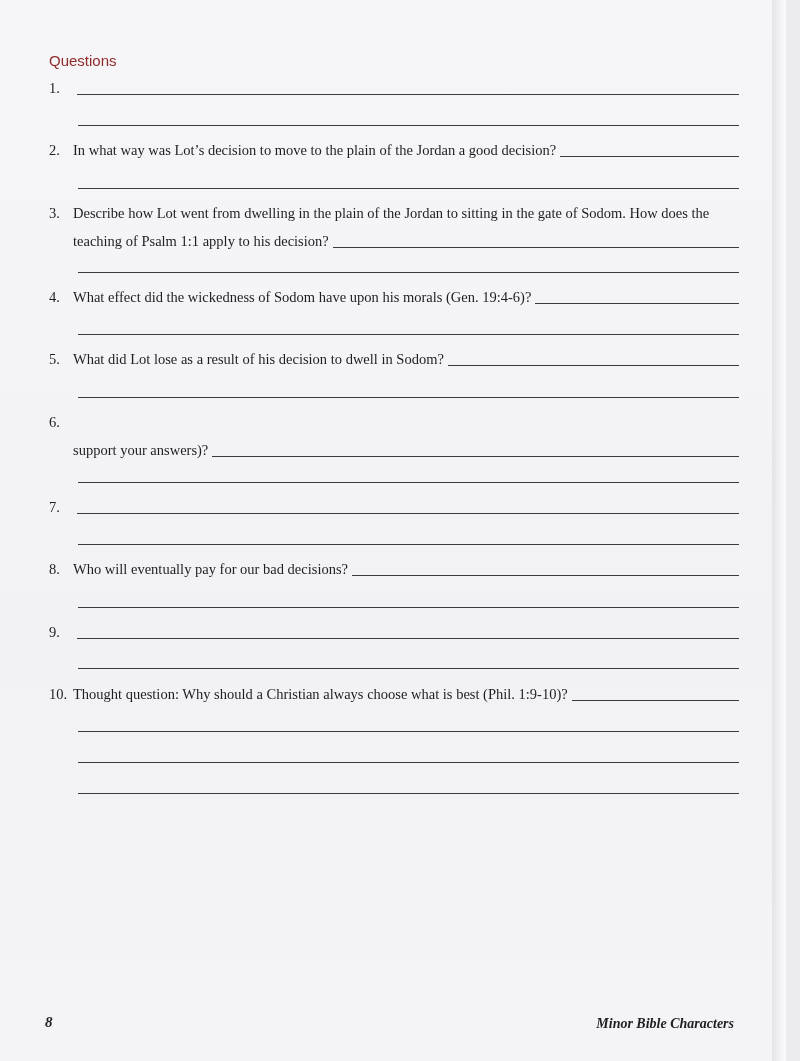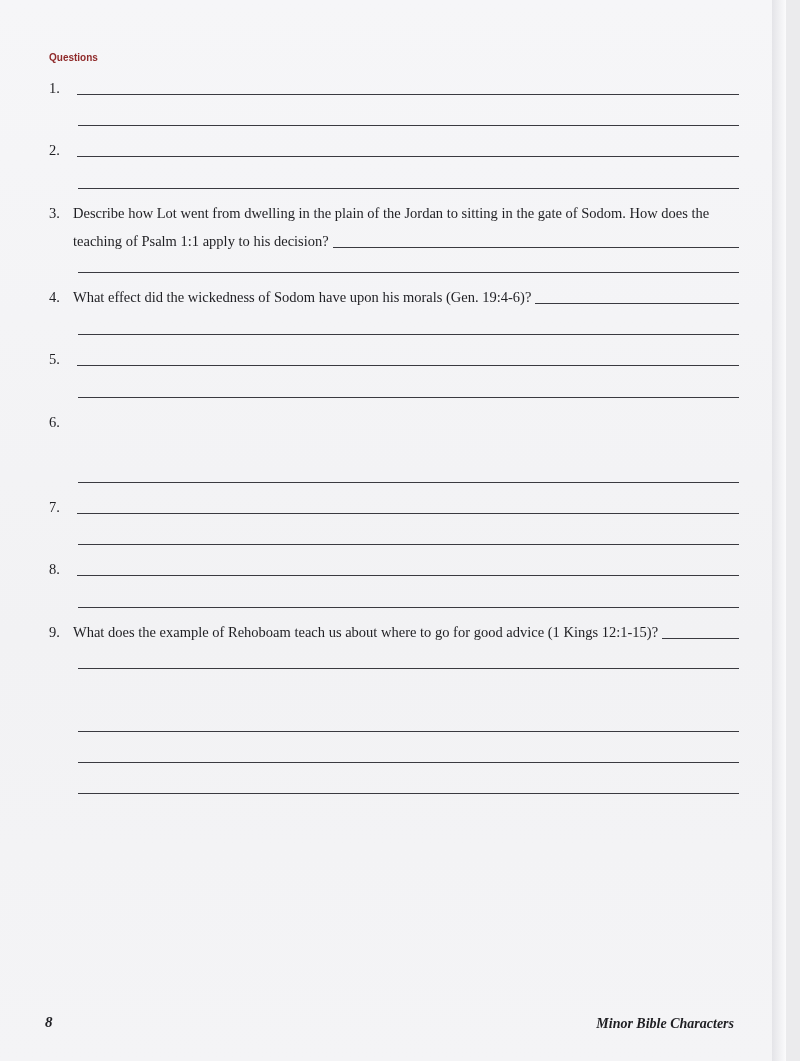--- a/index.html
+++ b/index.html
@@ -13,22 +13,22 @@
   .page {
     position: absolute; left: 0; top: 0; width: 786px; height: 1061px;
     background: linear-gradient(180deg, #f6f6f8 0%, #f2f2f4 60%, #f4f4f6 100%);
   }
   .edge {
     position: absolute; right: 0; top: 0; width: 14px; height: 1061px;
     background: linear-gradient(90deg, #e4e4e8, #fbfbfc);
   }
   .heading {
     position: absolute; left: 49px; top: 52px;
-    font-family: "Liberation Sans", sans-serif; font-weight: bold;
-    font-size: 10px; color: #8f2a2a;
+    font-family: "Liberation Sans", sans-serif; font-weight: normal;
+    font-size: 15px; color: #8f2a2a;
   }
   .q {
     position: absolute; left: 49px; width: 690px;
     font-size: 14.5px; line-height: 28px;
   }
   .q .row { display: flex; align-items: flex-end; height: 28px; }
   .q .num { width: 24px; flex: none; }
   .q .txt { white-space: nowrap; }
   .q .blank {
     flex: 1; border-bottom: 1px solid #3a3a40; margin-left: 4px;
@@ -60,20 +60,21 @@
     <div class="row">
         <span class="num">1.</span>
         <span class="blank"></span>
       </div>
   </div>
   <div class="answer-line" style="top:125px"></div>
 
   <div class="q" style="top:136px">
     <div class="row">
         <span class="num">2.</span>
+        <span class="txt">In what way was Lot’s decision to move to the plain of the Jordan a good decision?</span>
         <span class="blank"></span>
       </div>
   </div>
   <div class="answer-line" style="top:188px"></div>
 
   <div class="q" style="top:199px">
     <div class="row">
         <span class="num">3.</span>
         <span class="txt">Describe how Lot went from dwelling in the plain of the Jordan to sitting in the gate of Sodom. How does the</span>
       </div>
@@ -89,56 +90,68 @@
         <span class="num">4.</span>
         <span class="txt">What effect did the wickedness of Sodom have upon his morals (Gen. 19:4-6)?</span>
         <span class="blank"></span>
       </div>
   </div>
   <div class="answer-line" style="top:334px"></div>
 
   <div class="q" style="top:345px">
     <div class="row">
         <span class="num">5.</span>
+        <span class="txt">What did Lot lose as a result of his decision to dwell in Sodom?</span>
         <span class="blank"></span>
       </div>
   </div>
   <div class="answer-line" style="top:397px"></div>
 
   <div class="q" style="top:408px">
     <div class="row">
         <span class="num">6.</span>
+      </div>
+    <div class="row cont">
+        <span class="txt">support your answers)?</span>
+        <span class="blank"></span>
       </div>
   </div>
   <div class="answer-line" style="top:482px"></div>
 
   <div class="q" style="top:493px">
     <div class="row">
         <span class="num">7.</span>
         <span class="blank"></span>
       </div>
   </div>
   <div class="answer-line" style="top:544px"></div>
 
   <div class="q" style="top:555px">
     <div class="row">
         <span class="num">8.</span>
+        <span class="txt">Who will eventually pay for our bad decisions?</span>
         <span class="blank"></span>
       </div>
   </div>
   <div class="answer-line" style="top:607px"></div>
 
   <div class="q" style="top:618px">
     <div class="row">
         <span class="num">9.</span>
-        <span class="txt">What does the example of Rehoboam teach us about where to go for good advice (1 Kings 12:1-15)?</span>
         <span class="blank"></span>
       </div>
   </div>
   <div class="answer-line" style="top:668px"></div>
 
+  <div class="q" style="top:680px">
+    <div class="row">
+        <span class="num">10.</span>
+        <span class="txt">Thought question: Why should a Christian always choose what is best (Phil. 1:9-10)?</span>
+        <span class="blank"></span>
+      </div>
+  </div>
   <div class="answer-line" style="top:731px"></div>
   <div class="answer-line" style="top:762px"></div>
   <div class="answer-line" style="top:793px"></div>
 
   <div class="footer-num">8</div>
   <div class="footer-title">Minor Bible Characters</div>
 </div>
 
 </body></html>

